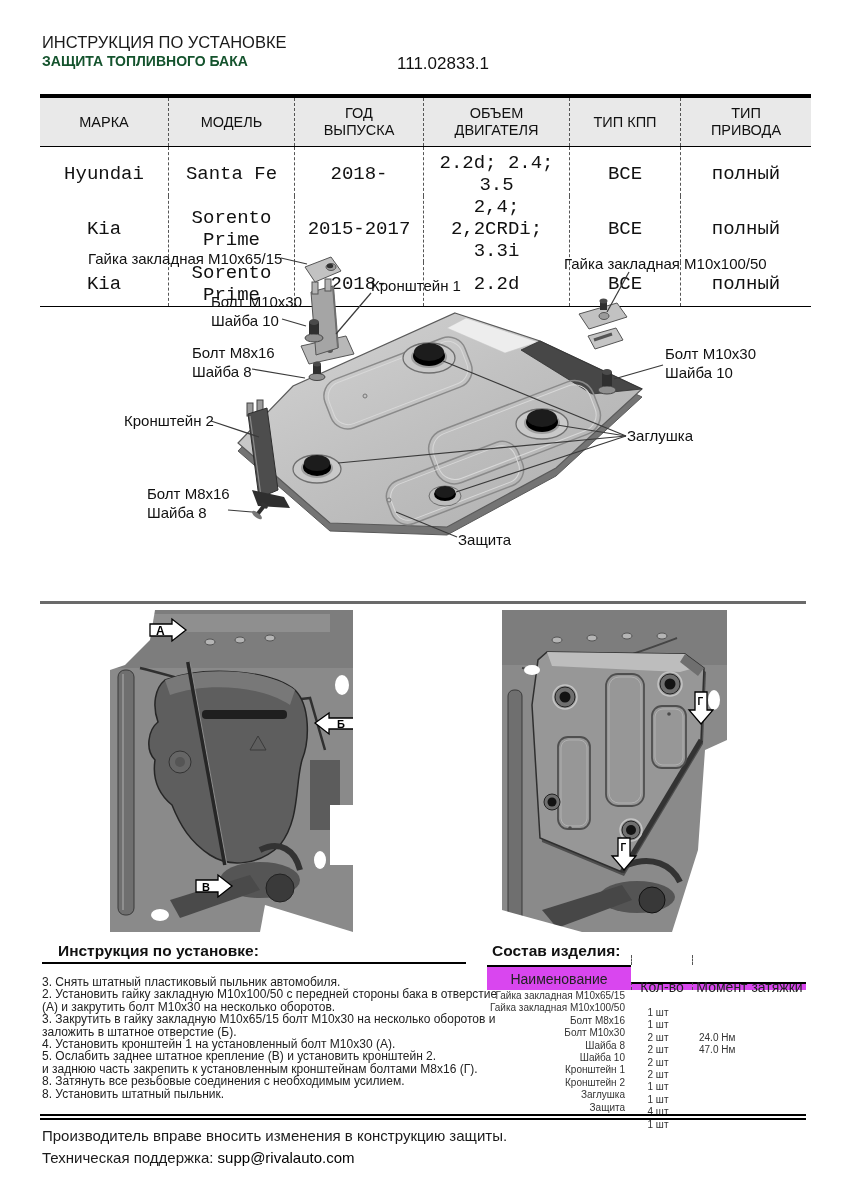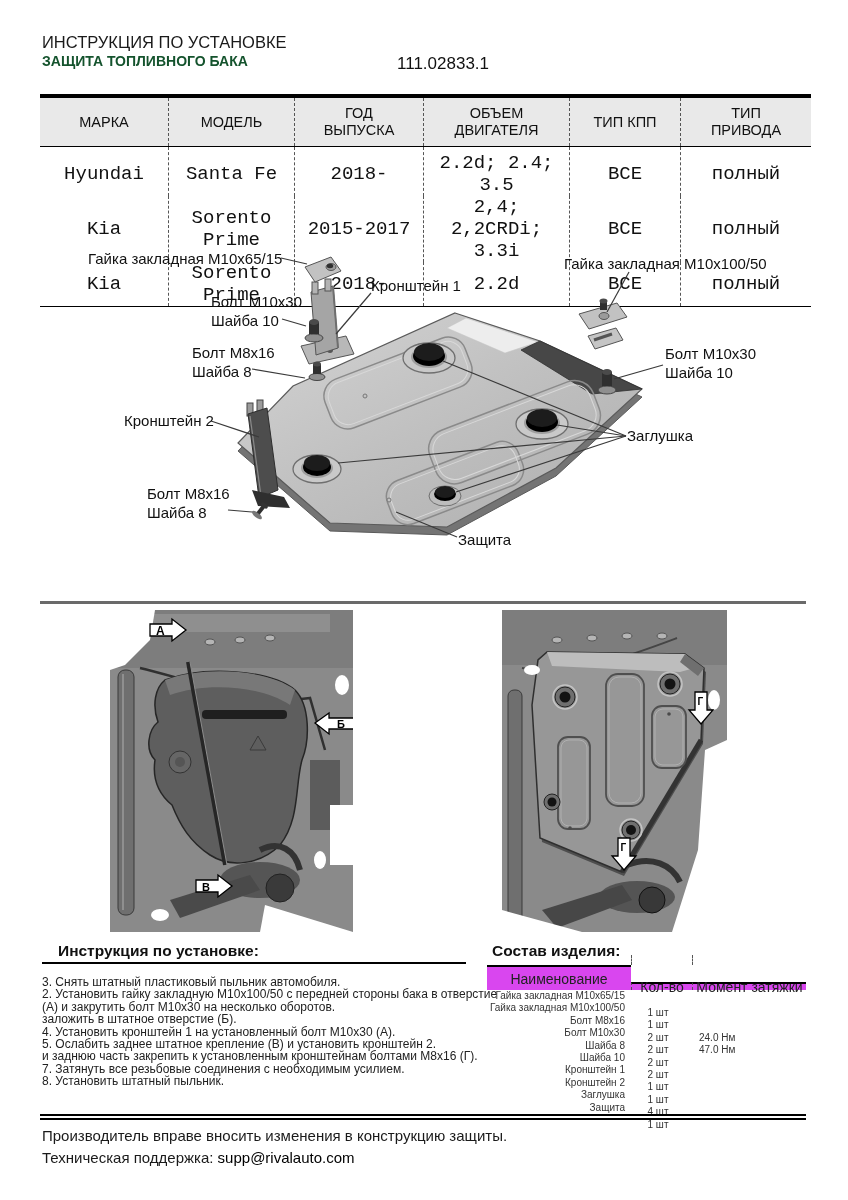--- a/index.html
+++ b/index.html
@@ -384,25 +384,26 @@
       </g>
     </svg>
   </div>
 
   <div class="inst-title">Инструкция по установке:</div>
   <div class="inst-underline"></div>
   <div class="inst-lines">
     <div>3. Снять штатный пластиковый пыльник автомобиля.</div>
     <div>2. Установить гайку закладную М10х100/50 с передней стороны бака в отверстие</div>
     <div>(А) и закрутить болт М10х30 на несколько оборотов.</div>
+    <div>3. Закрутить в гайку закладную М10х65/15 болт М10х30 на несколько оборотов и</div>
     <div>заложить в штатное отверстие (Б).</div>
     <div>4. Установить кронштейн 1 на установленный болт М10х30 (А).</div>
     <div>5. Ослабить заднее штатное крепление (В) и установить кронштейн 2.</div>
     <div>и заднюю часть закрепить к установленным кронштейнам болтами М8х16 (Г).</div>
-    <div>7. Затянуть все резьбовые соединения с необходимым усилием.</div>
+    <div>8. Затянуть все резьбовые соединения с необходимым усилием.</div>
     <div>8. Установить штатный пыльник.</div>
   </div>
 
   <div class="parts">
     <div class="cell title-cell">Состав изделия:</div>
     <div class="cell b2"></div>
     <div class="cell b2"></div>
 
     <div class="cell ph">Наименование</div>
     <div class="cell ph b2">Кол-во</div>

